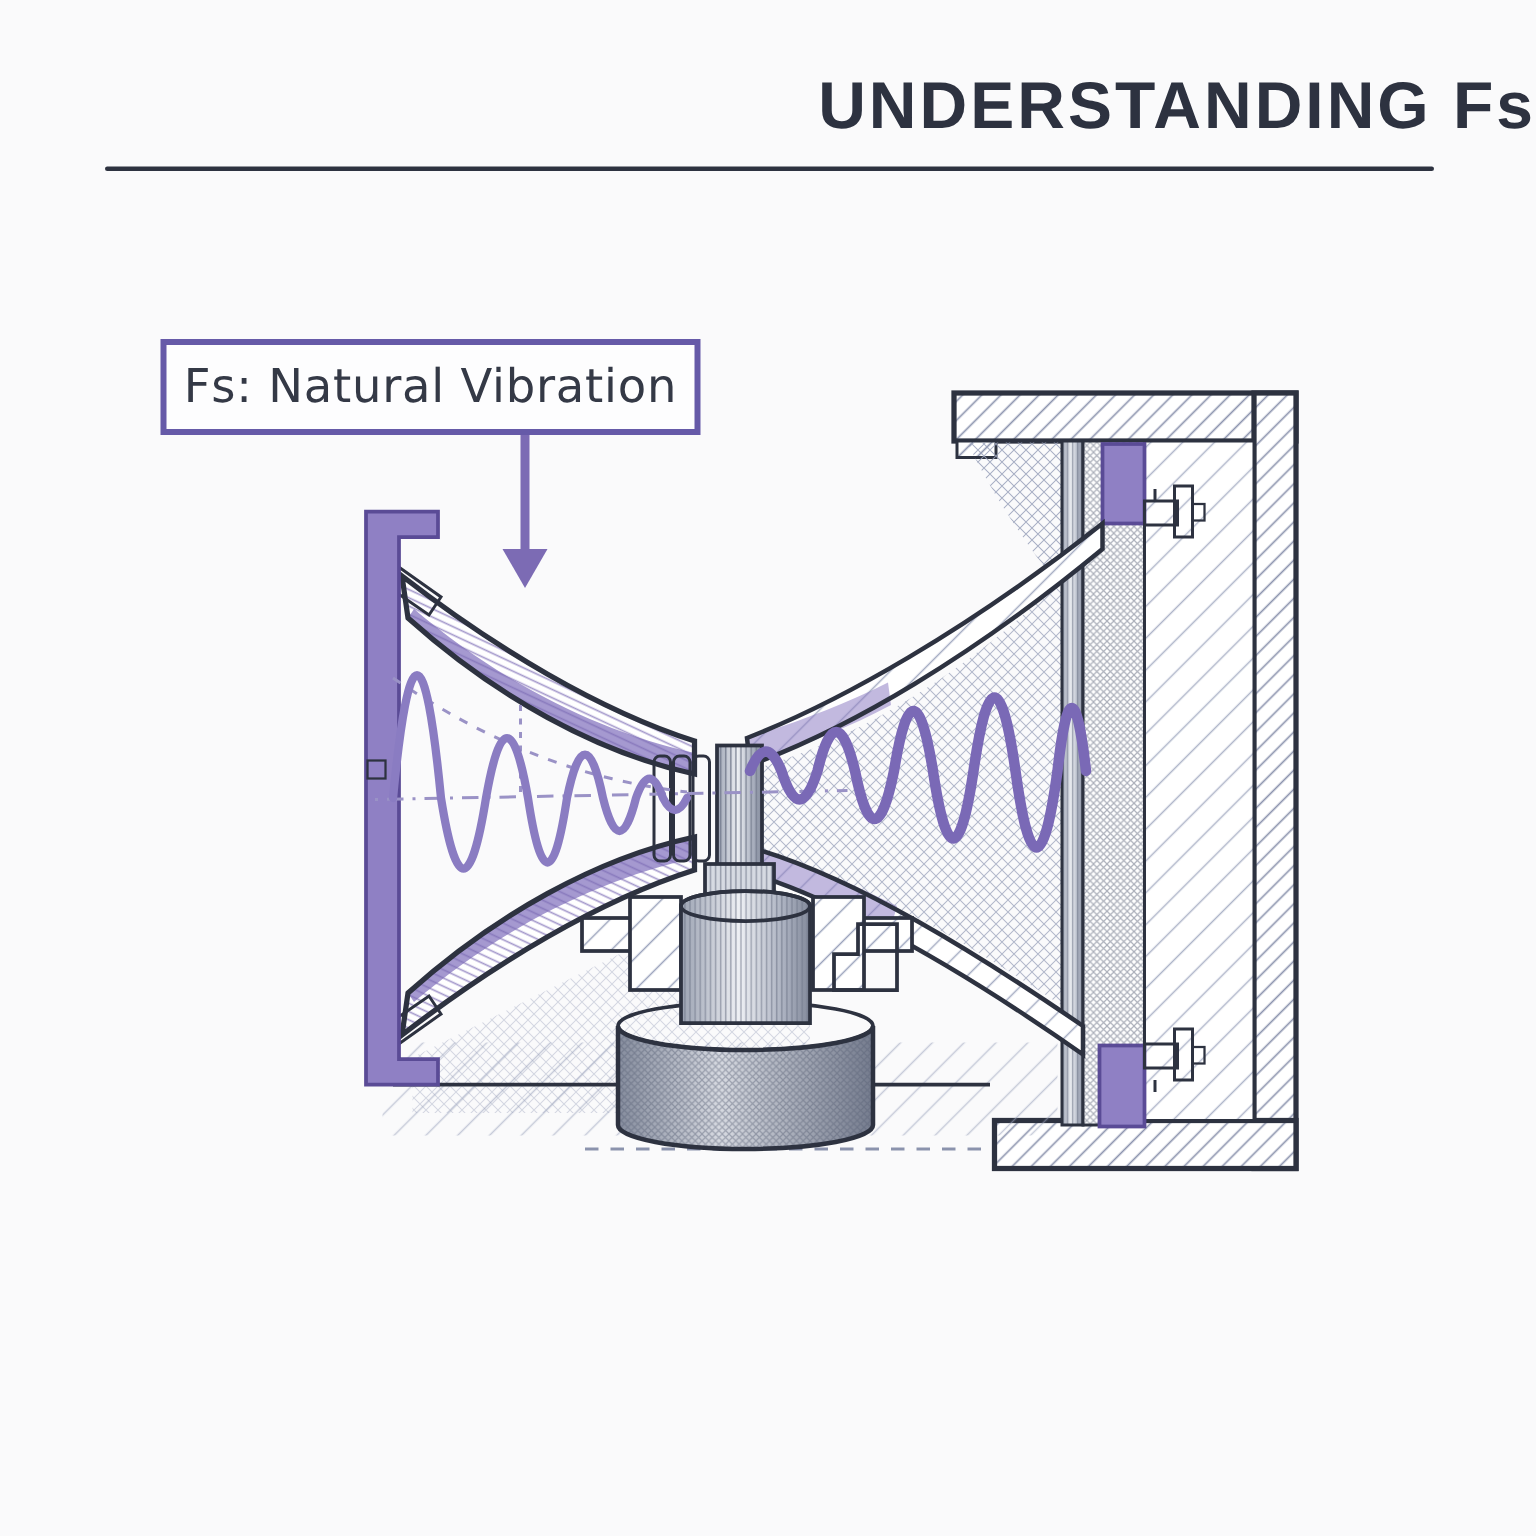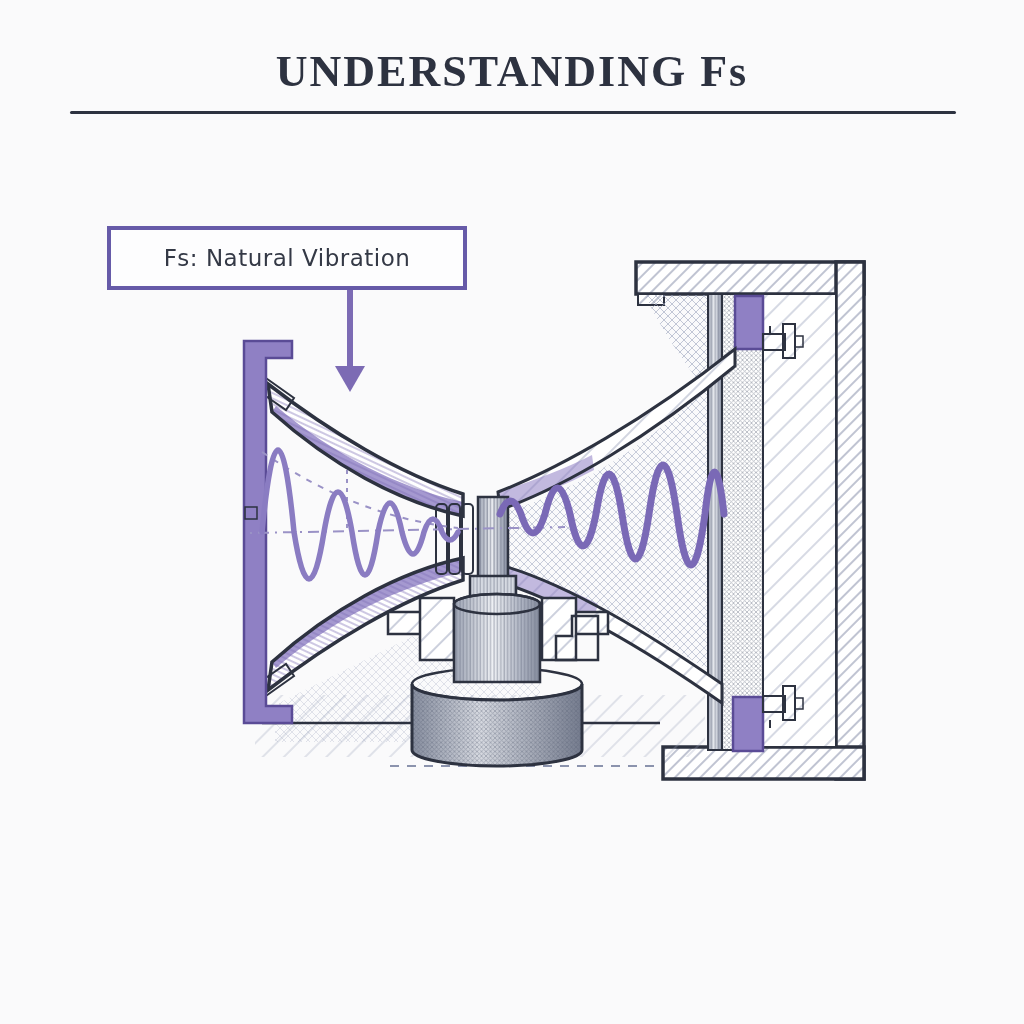--- a/index.html
+++ b/index.html
@@ -7,35 +7,35 @@
     --purple:#7c6bb4; --purple-deep:#5a4b96; --purple-fill:#8f80c4;
     --purple-wave:#8a7cc2; --box-border:#665aa8;
   }
   html,body{margin:0;padding:0;}
   body{
     width:1024px;height:1024px;position:relative;overflow:hidden;
     background:var(--background);
     font-family:"DejaVu Sans","Liberation Sans",sans-serif;
   }
   .title{
-    position:absolute;top:46px;left:0;right:0;text-align:center;
-    font-family:Liberation Serif, serif;
+    position:absolute;top:46px;left:0;right:0;text-align:right;
+    font-family:Liberation Sans, sans-serif;
     font-size:44px;font-weight:700;letter-spacing:2px;color:var(--ink);
   }
   .title-rule{
     position:absolute;top:111px;left:70px;width:886px;height:3px;
     background:var(--ink);border-radius:2px;
   }
   .callout{
     position:absolute;left:107px;top:226px;width:352px;height:56px;
     border:4px solid var(--box-border);background:rgba(255,255,255,.65);
     display:flex;align-items:center;justify-content:center;
   }
   .callout span{
-    font-size:23px;color:#343946;letter-spacing:.5px;white-space:nowrap;
+    font-size:31px;color:#343946;letter-spacing:.5px;white-space:nowrap;
   }
   svg.scene{position:absolute;left:0;top:0;}
   .sInk{stroke:var(--ink);fill:none;}
   .pfill{fill:var(--purple-fill);stroke:var(--purple-deep);}
   .wave{fill:none;stroke-linecap:round;stroke-linejoin:round;}
 </style>
 </head>
 <body>
 
 <div class="title">UNDERSTANDING Fs</div>

